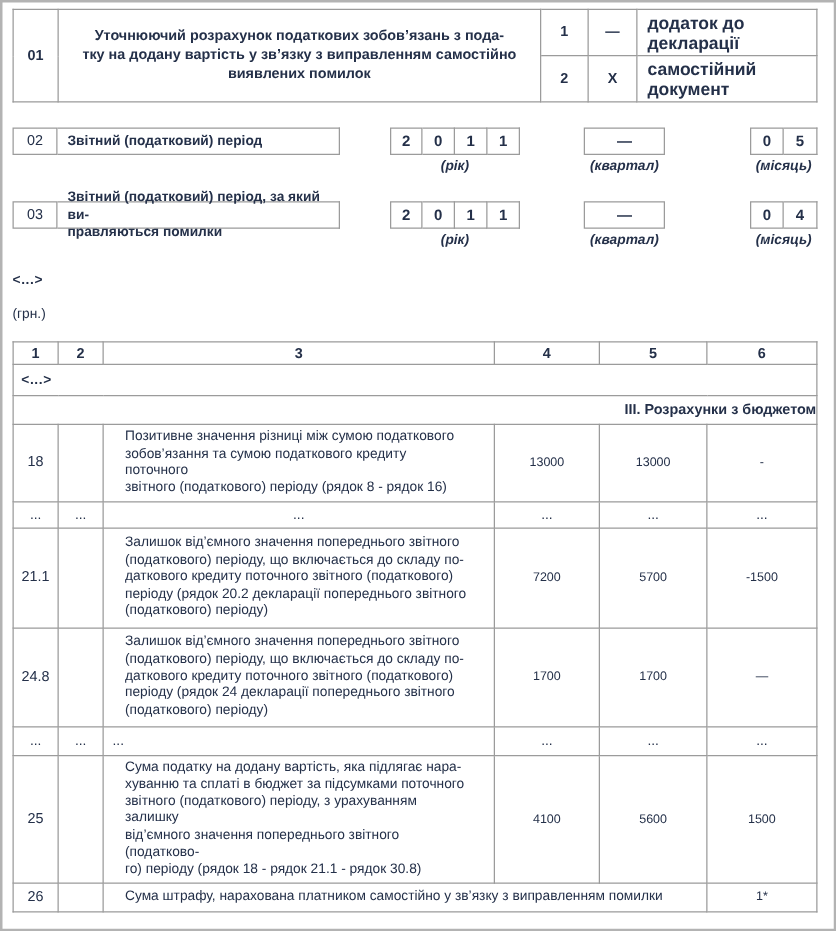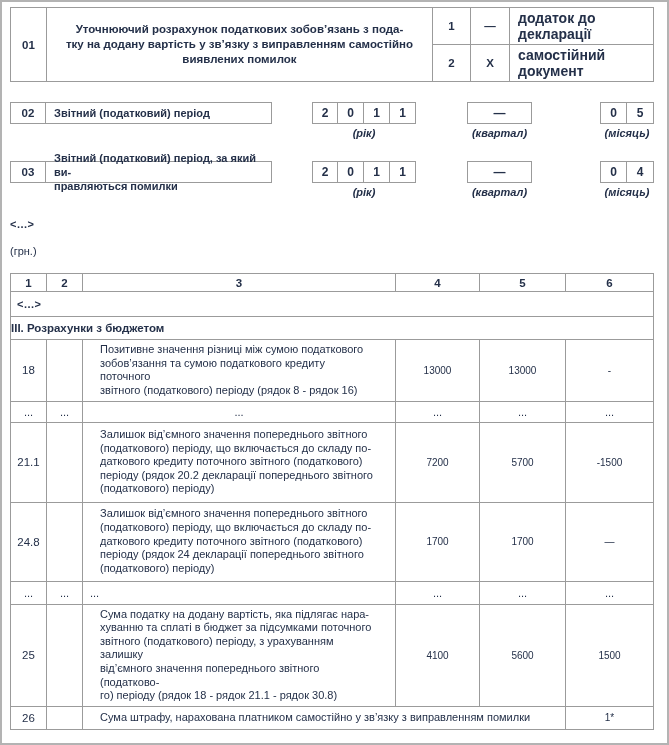--- a/index.html
+++ b/index.html
@@ -24,21 +24,21 @@
   .t01 .title { text-align:center; font-weight:bold; font-size:11.5px; line-height:1.32; white-space:pre-line; }
   .t01 .onum, .t01 .omark { text-align:center; font-weight:bold; font-size:11.5px; height:23px; }
   .t01 .olabel { font-weight:bold; padding:2px 8px; }
 
   
   .period { display:flex; align-items:flex-start; }
   .p02 { margin-top:20px; }
   .p03 { margin-top:22px; }
   .pcode {
     width:36px; border:1px solid #9b9b9b; display:flex; align-items:center; justify-content:center;
-    font-weight:bold; font-size:11.5px;
+    font-weight:normal; font-size:11.5px;
   }
   .plabel {
     width:226px; border:1px solid #9b9b9b; border-left:none; font-weight:bold; font-size:11px;
     padding:2px 8px; display:flex; align-items:center; white-space:pre-line; line-height:1.3;
   }
   .h22 { height:22px; }
   .h38 { height:22px; }
   .pgroup { display:flex; flex-direction:column; }
   .g-year { margin-left:40px; }
   .g-quarter { margin-left:51px; }
@@ -57,21 +57,21 @@
   
   .ellipsis-top { margin-top:20px; font-size:11px; font-weight:bold; letter-spacing:0.5px; }
   .grn { margin-top:15px; font-size:11px; font-weight:normal; }
 
   
   .mt { width:643px; margin-top:16px; }
   .mt td { font-size:11px; }
   .mt .th { font-weight:bold; text-align:center; font-size:11.5px; line-height:1.28; white-space:pre-line; height:47px; }
   .mt .num-row td { font-weight:bold; text-align:center; font-size:11.5px; height:18px; }
   .mt .ell td { height:25px; padding-left:6px; font-weight:bold; letter-spacing:0.5px; }
-  .mt .sec td { height:23px; text-align:left; font-weight:bold; font-size:11.5px; }
+  .mt .sec td { height:23px; text-align:right; font-weight:bold; font-size:11.5px; }
   .mt .rc { text-align:center; font-size:11.5px; }
   .mt .desc { padding:3px 17px; line-height:1.24; white-space:pre-line; }
   .mt .val { text-align:center; font-size:10px; }
   .mt .dots td { text-align:center; height:21px; }
   .mt .dots .dleft { text-align:left; padding-left:7px; }
 </style>
 </head>
 <body>
 
 <div class="page">

